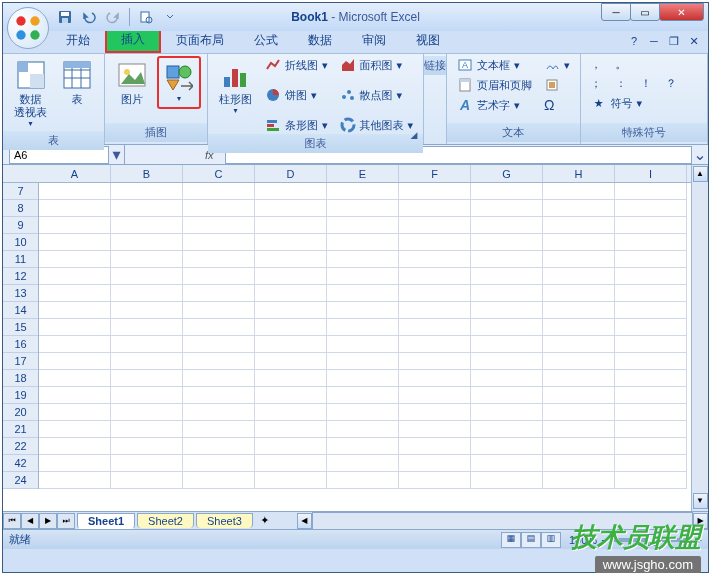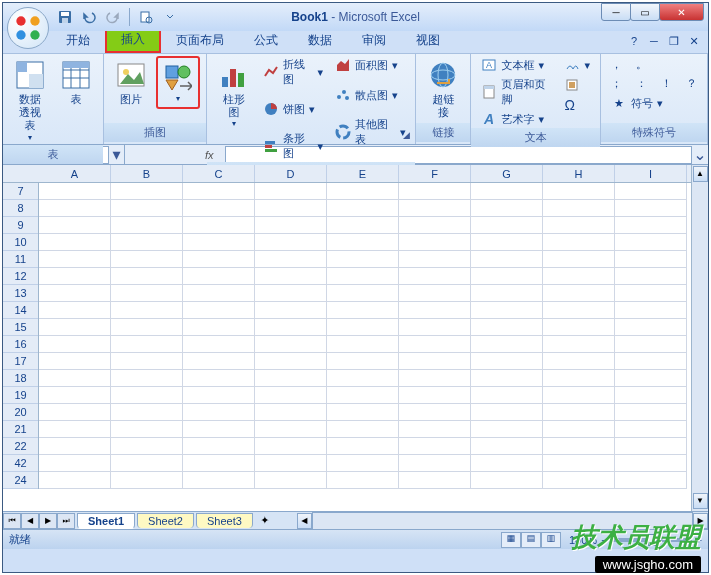--- a/index.html
+++ b/index.html
@@ -11,21 +11,21 @@
 .qat { display: flex; align-items: center; margin-left: 52px; gap: 4px; }
 .qat-btn { width: 20px; height: 20px; display: flex; align-items: center; justify-content: center; cursor: pointer; }
 .qat-sep { width: 1px; height: 18px; background: #8aa8cc; margin: 0 2px; }
 .title-text { position: absolute; left: 50%; transform: translateX(-50%); font-size: 12px; color: #3b5998; }
 .title-text b { color: #15428b; }
 .win-controls { position: absolute; right: 4px; top: 0; display: flex; }
 .win-btn { width: 30px; height: 18px; background: linear-gradient(#f2f6fb, #c9ddf5); border: 1px solid #6c8cb5; border-radius: 0 0 3px 3px; margin-left: -1px; display: flex; align-items: center; justify-content: center; font-size: 10px; cursor: pointer; }
 .win-btn.close { background: linear-gradient(#f08080, #c83232); color: #fff; width: 45px; }
 .tabs { display: flex; align-items: flex-end; height: 22px; margin-left: 48px; padding-top: 2px; }
 .tab { padding: 3px 14px; font-size: 12px; color: #15428b; cursor: pointer; border: 1px solid transparent; }
-.tab.active { background: #84cc16; border: 2px solid #e83030; color: #15428b; }
+.tab.active { background: #22c55e; border: 2px solid #e83030; color: #15428b; }
 .help-controls { position: absolute; right: 6px; top: 30px; display: flex; gap: 4px; }
 .help-btn { width: 16px; height: 16px; display: flex; align-items: center; justify-content: center; font-size: 11px; color: #15428b; cursor: pointer; }
 .ribbon { height: 92px; background: linear-gradient(#eaf2fb, #d9e7f8); border-top: 1px solid #a8c0e0; border-bottom: 1px solid #8aa8cc; display: flex; }
 .ribbon-group { border-right: 1px solid #a8c0e0; padding: 2px 6px; display: flex; flex-direction: column; position: relative; }
 .group-body { flex: 1; display: flex; align-items: flex-start; gap: 4px; }
 .group-label { text-align: center; font-size: 11px; color: #3b5998; padding: 2px 0; background: linear-gradient(#d0e4f7, #bfd6f0); margin: 0 -6px; }
 .big-btn { display: flex; flex-direction: column; align-items: center; padding: 2px 4px; cursor: pointer; border: 1px solid transparent; border-radius: 3px; }
 .big-btn-icon { width: 32px; height: 32px; display: flex; align-items: center; justify-content: center; }
 .big-btn-label { font-size: 11px; color: #15428b; text-align: center; line-height: 1.2; margin-top: 2px; }
 .big-btn-arrow { font-size: 8px; color: #15428b; }
@@ -63,21 +63,21 @@
 .hscroll-track { flex: 1; background: #dce6f4; border: 1px solid #8aa8cc; }
 .status-bar { height: 20px; background: linear-gradient(#d6e4f5, #bcd3ef); border-top: 1px solid #8aa8cc; display: flex; align-items: center; font-size: 11px; color: #15428b; padding: 0 6px; }
 .status-left { flex: 1; }
 .view-btns { display: flex; gap: 0; }
 .view-btn { width: 20px; height: 16px; border: 1px solid #8aa8cc; background: #e4edf9; cursor: pointer; font-size: 9px; text-align: center; }
 .zoom { display: flex; align-items: center; gap: 4px; margin-left: 8px; }
 .zoom-slider { width: 80px; height: 4px; background: #8aa8cc; position: relative; }
 .zoom-thumb { width: 8px; height: 12px; background: #e4edf9; border: 1px solid #6c8cb5; position: absolute; left: 36px; top: -4px; }
 .watermark { position: absolute; right: 10px; bottom: 20px; font-size: 26px; font-weight: bold; font-style: italic; pointer-events: none; }
 .wm-green { color: #3cb043; text-shadow: 1px 1px 0 #fff; }
-.wm-url { position: absolute; right: 10px; bottom: 2px; font-size: 13px; color: #fff; background: #000000; padding: 1px 8px; border-radius: 2px; pointer-events: none; }
+.wm-url { position: absolute; right: 10px; bottom: 2px; font-size: 13px; color: #fff; background: #737373; padding: 1px 8px; border-radius: 2px; pointer-events: none; }
 
 svg { display: block; }
 </style>
 </head>
 <body>
 
 <div class="window">
 
   <div class="titlebar">
     <div class="office-btn">
@@ -255,33 +255,20 @@
                   <circle cx="8" cy="8" r="6" fill="none" stroke="#4080c0" stroke-width="3" stroke-dasharray="9 3"></circle>
                 </svg>
               </span><span>其他图表</span> ▾</div>
         </div>
       </div>
       <div class="group-label">图表</div>
       <div class="launcher">◢</div>
     </div>
 
     <div class="ribbon-group">
-      <div class="group-body">
-        <div class="big-btn">
-          <div class="big-btn-icon">
-              <svg width="32" height="32">
-                <circle cx="16" cy="16" r="12" fill="#4080c0"></circle>
-                <ellipse cx="16" cy="16" rx="12" ry="5" fill="none" stroke="#a0d0f0"></ellipse>
-                <ellipse cx="16" cy="16" rx="5" ry="12" fill="none" stroke="#a0d0f0"></ellipse>
-                <path d="M10 24 L22 24 L22 20" fill="none" stroke="#e0a040" stroke-width="2"></path>
-              </svg>
-            </div>
-          <div class="big-btn-label">超链接</div>
-        </div>
-      </div>
       <div class="group-label">链接</div>
     </div>
 
     <div class="ribbon-group">
       <div class="group-body">
         <div class="small-btns" style="gap:2px">
           <div class="small-btn"><span class="small-btn-icon">
                 <svg width="16" height="16">
                   <rect x="2" y="3" width="12" height="10" fill="#fff" stroke="#4080c0"></rect>
                   <text x="8" y="11" font-size="9" text-anchor="middle" fill="#4080c0">A</text>

